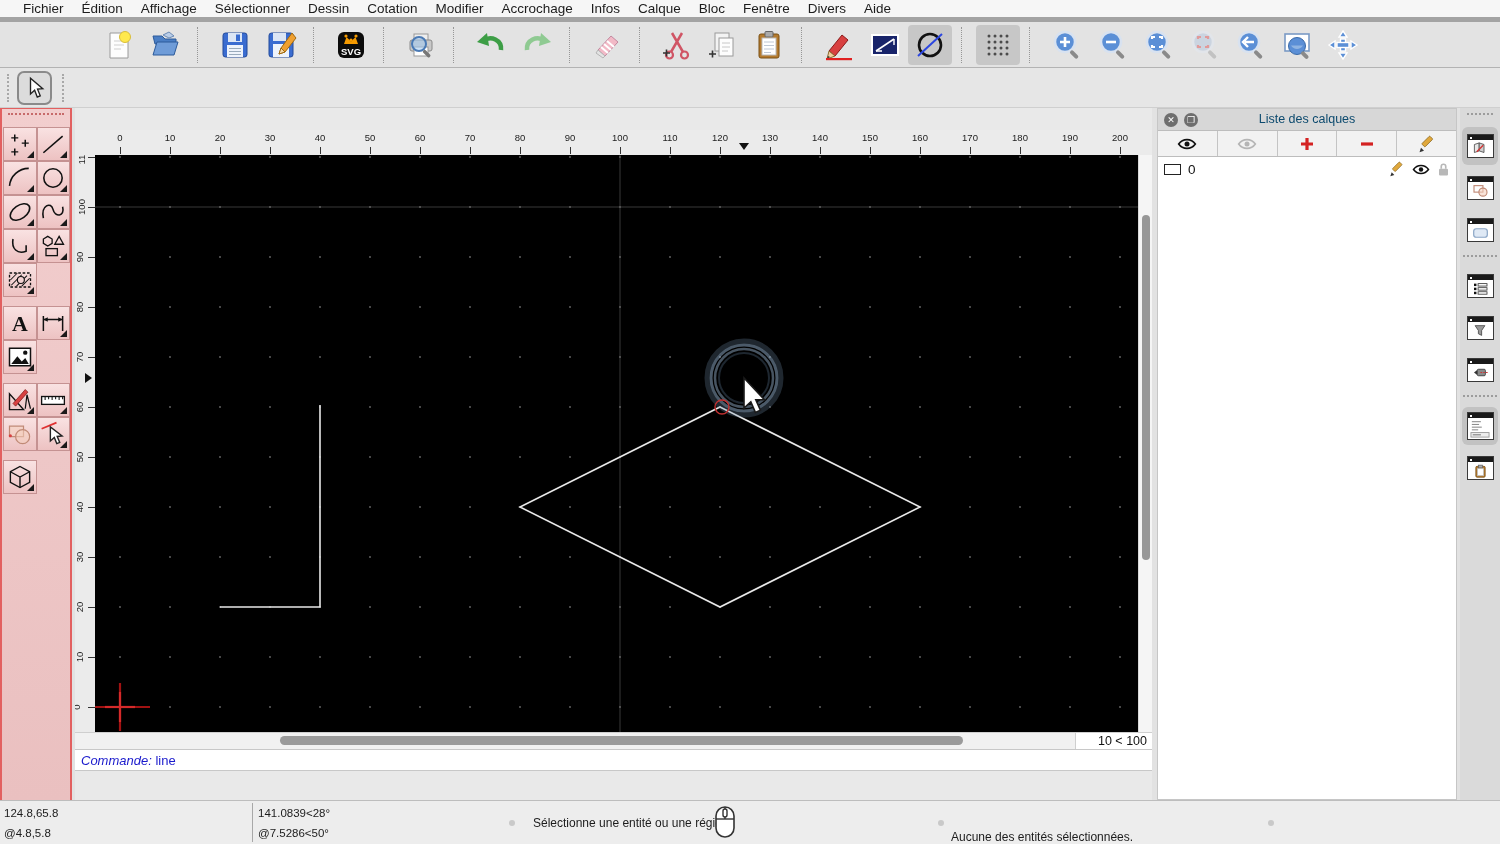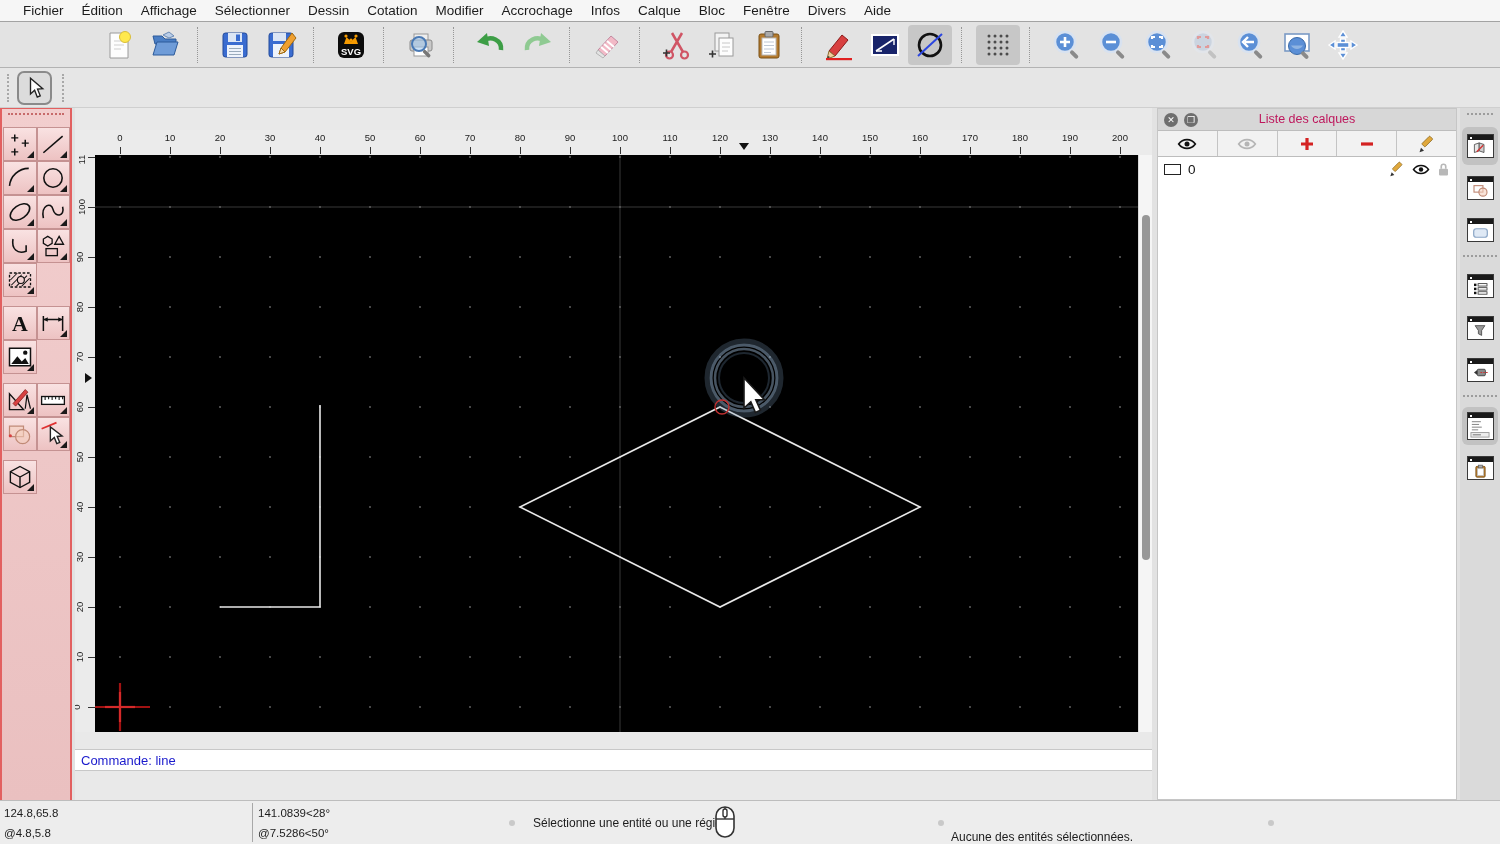--- a/index.html
+++ b/index.html
@@ -1,21 +1,21 @@
 <!DOCTYPE html>
 <html><head>
 <meta charset="utf-8">
 <style>
   * { margin:0; padding:0; box-sizing:border-box; }
   body { font-family:"Liberation Sans", sans-serif; background:#e0e0e0; }
   #app { position:relative; width:1500px; height:844px; overflow:hidden; background:#e2e2e2; }
 
   
   #menubar { position:absolute; left:0; top:0; width:1500px; height:22px; background:#f6f6f6;
-             border-bottom:1px solid #a3a3a3; display:flex; align-items:center; padding-left:14px; }
+             border-bottom:5px solid #a3a3a3; display:flex; align-items:center; padding-left:14px; }
   .menu-item { font-size:13.5px; color:#1c1c1c; padding:0 9px; white-space:nowrap; }
 
   
   #maintoolbar { position:absolute; left:0; top:22px; width:1500px; height:46px; background:#e3e3e3;
                  border-bottom:1px solid #b3b3b3; display:flex; align-items:center; padding-left:96px; }
   .tbtn { width:46px; height:42px; display:flex; align-items:center; justify-content:center; flex:0 0 auto; }
   .tbtn svg { width:32px; height:32px; }
   .tbtn.pressed { background:#c7c7c7; border-radius:4px; height:40px; width:44px; }
   .tbtn.disabled { opacity:.55; }
   .tsep { width:12px; height:36px; border-left:1px dotted #969696; margin:0 3px 0 9px; flex:0 0 auto; }
@@ -67,36 +67,36 @@
   #hscrollrow { position:absolute; left:0; top:624px; width:1077px; height:17px; background:#f1f1f1;
                 border-top:1px solid #cfcfcf; }
   #htrack { position:absolute; left:20px; top:0; width:980px; height:16px; }
   #hthumb { position:absolute; left:185px; top:3px; width:683px; height:9px; background:#9a9a9a; border-radius:5px; }
   #gridbox { position:absolute; right:0; top:0; width:77px; height:16px; background:#fff; border-left:1px solid #cfcfcf;
              font-size:12.5px; color:#111; text-align:right; padding:1px 5px 0 0; }
 
   #cmdhistory { position:absolute; left:0; top:641px; width:1077px; height:22px; background:#ffffff;
                 border-top:1px solid #c8c8c8; border-bottom:1px solid #c8c8c8; font-size:13px; color:#1a1acc;
                 padding:3px 0 0 6px; }
-  #cmdhistory .lbl { }
+  #cmdhistory .lbl { font-style:italic; }
   #cmdrow { position:absolute; left:0; top:663px; width:1077px; height:29px; background:#efefef;
             display:flex; align-items:center; padding:0 6px; }
   #cmdrow label { font-size:13px; color:#111; margin-right:6px; white-space:nowrap; }
   #command-input { flex:1; height:21px; border:1px solid #b5b5b5; background:#fff; font-size:13px;
                    font-family:"Liberation Sans",sans-serif; padding:0 4px; }
   #cmd-window-btn { width:24px; height:20px; margin-left:6px; background:#f6f6f6; border:1px solid #9a9a9a;
                     display:flex; align-items:center; justify-content:center; }
   #cmd-window-btn .glyph { width:14px; height:10px; border:1.5px solid #222; border-top:4px solid #222; }
 
   
   #layerspanel { position:absolute; left:1157px; top:108px; width:300px; height:692px; background:#fff;
                  border:1px solid #c6c6c6; }
   #lp-header { position:absolute; left:0; top:0; width:100%; height:22px; background:#d7d7d7;
                border-bottom:1px solid #bdbdbd; }
-  #lp-title { text-align:center; font-size:12.5px; color:#be185d; padding-top:3px; }
+  #lp-title { text-align:center; font-size:12.5px; color:#0c4a6e; padding-top:3px; }
   .lp-circle { position:absolute; top:4px; width:14px; height:14px; border-radius:50%; background:#6e6e6e;
                color:#fff; font-size:9px; line-height:14px; text-align:center; }
   #lp-toolbar { position:absolute; left:0; top:22px; width:100%; height:26px; display:flex; background:#f2f2f2;
                 border-bottom:1px solid #bdbdbd; }
   .lp-tbtn { flex:1; border-right:1px solid #c4c4c4; display:flex; align-items:center; justify-content:center; }
   #layer-row { position:absolute; left:0; top:48px; width:100%; height:24px; background:#fff;
                display:flex; align-items:center; padding:0 6px; }
   #layer-row .swatch { width:17px; height:11px; background:#fff; border:1.5px solid #222; margin-right:7px; }
   #layer-row .lname { font-size:13.5px; color:#111; flex:1; }
   #layer-row svg { margin-left:7px; }
@@ -829,20 +829,26 @@
         <circle cx="649" cy="223" r="29" fill="none" stroke="rgba(170,200,230,.42)" stroke-width="2.5"></circle>
         <circle cx="649" cy="223" r="25" fill="none" stroke="rgba(100,130,160,.3)" stroke-width="2"></circle>
       </g>
       <circle cx="627" cy="252" r="7" fill="none" stroke="#c03030" stroke-width="1.4"></circle>
       <path d="M649 223 v30 l6.8 -6.2 4.6 10.6 5 -2.2 -4.6 -10.4 8.6 0 Z" fill="#fff" stroke="#1a1a1a" stroke-width="1.6"></path>
     </svg>
 
     <div id="vscroll">
         <div id="vthumb"></div>
       </div>
+    <div id="hscrollrow">
+      <div id="htrack">
+          <div id="hthumb"></div>
+        </div>
+      <div id="gridbox">10 &lt; 100</div>
+    </div>
 
     <div id="cmdhistory">
       <span class="lbl">Commande:</span>
       <span> </span>
       <span>line</span>
     </div>
   </div>
 
   <div id="layerspanel">
     <div id="lp-header">

